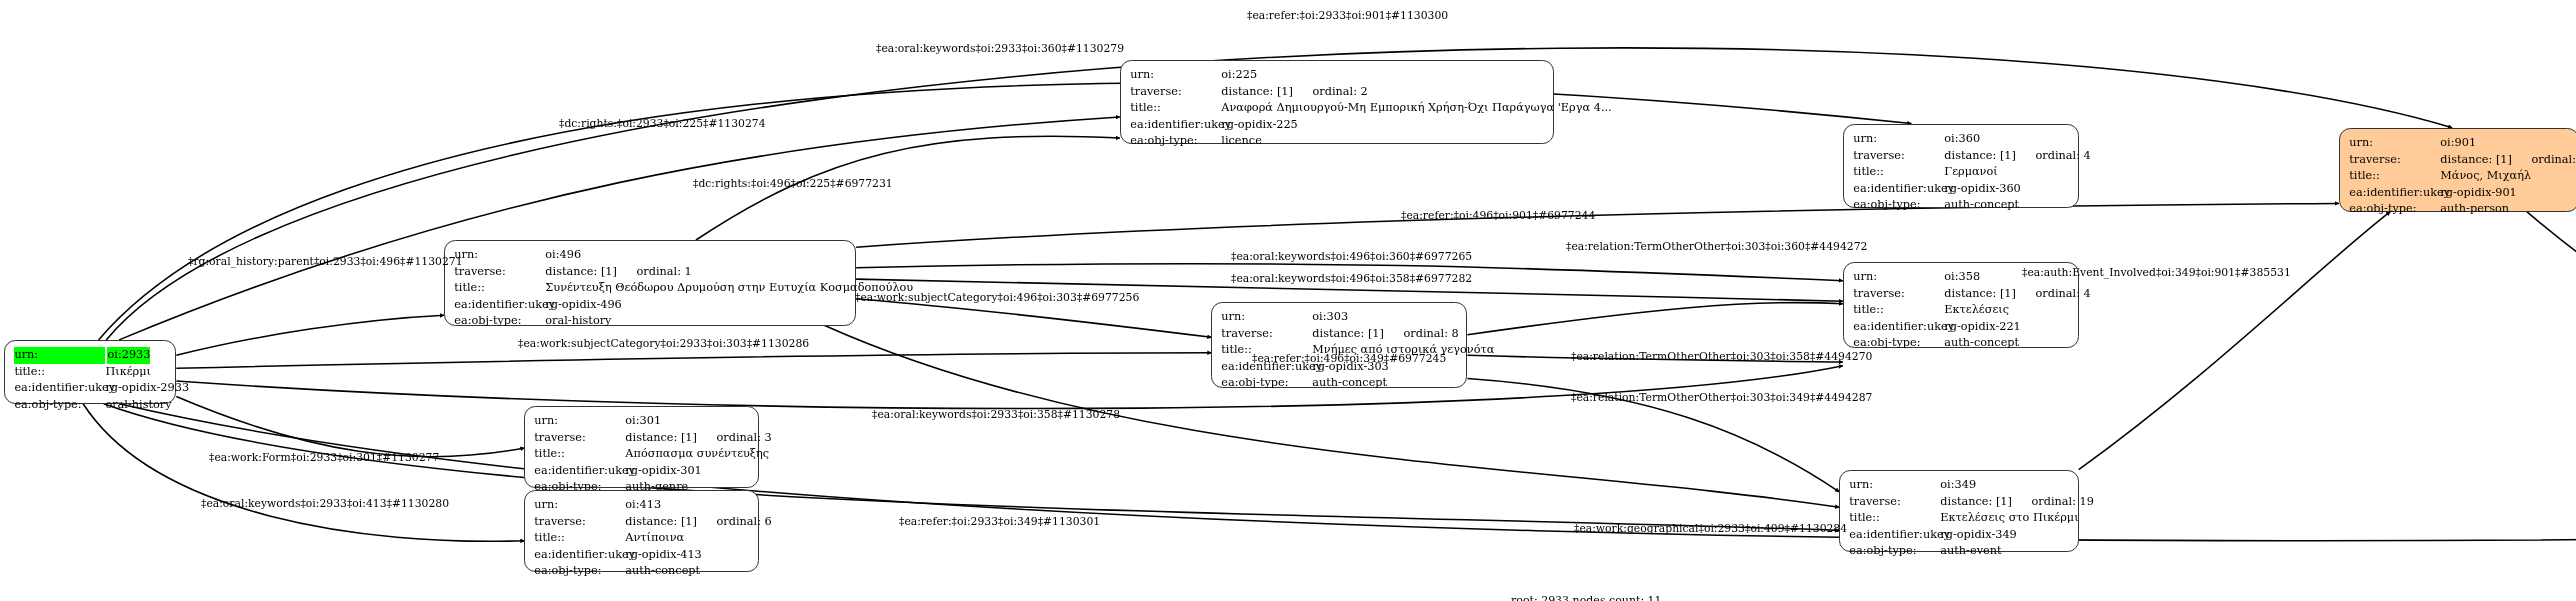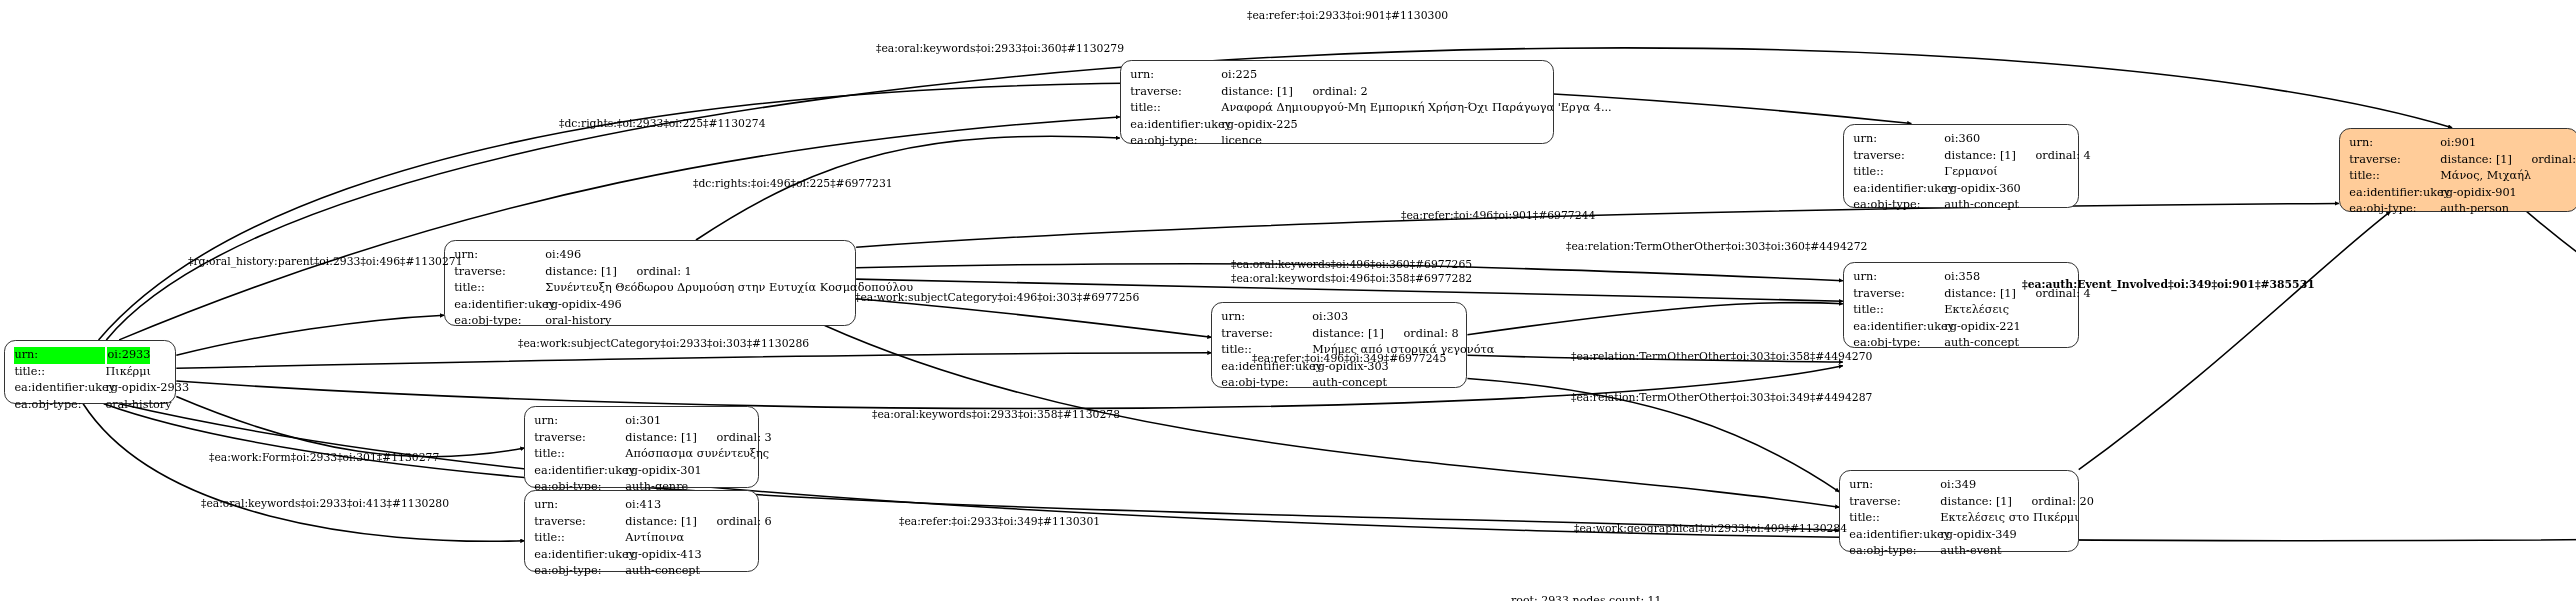--- a/index.html
+++ b/index.html
@@ -233,21 +233,21 @@
       </div>
     </div>
     <div class="node" style="left: 1839px; top: 470px; width: 240px; height: 82px;">
       <div class="row urn">
         <span class="k">urn:</span>
         <span class="v">oi:349</span>
       </div>
       <div class="row traverse">
         <span class="k">traverse:</span>
         <span class="v">distance: [1]</span>
-        <span class="ord">ordinal: 20</span>
+        <span class="ord">ordinal: 19</span>
       </div>
       <div class="row title">
         <span class="k">title::</span>
         <span class="v">Εκτελέσεις στο Πικέρμι</span>
       </div>
       <div class="row ukey">
         <span class="k">ea:identifier:ukey</span>
         <span class="v">rg-opidix-349</span>
       </div>
       <div class="row obj-type">
@@ -281,27 +281,27 @@
   </div>
 
 <div class="footer">root: 2933 nodes count: 11</div>
 
 <div class="elabel" style="left: 1247px; top: 9.3px; text-align: right;">‡ea:refer:‡oi:2933‡oi:901‡#1130300</div>
 <div class="elabel" style="left: 876px; top: 42px;">‡ea:oral:keywords‡oi:2933‡oi:360‡#1130279</div>
 <div class="elabel" style="left: 559px; top: 117px;">‡dc:rights:‡oi:2933‡oi:225‡#1130274</div>
 <div class="elabel" style="left: 693px; top: 129px; margin-top: 48px;">‡dc:rights:‡oi:496‡oi:225‡#6977231</div>
 <div class="elabel" style="left: 1401px; top: 209px;">‡ea:refer:‡oi:496‡oi:901‡#6977244</div>
 <div class="elabel" style="left: 188px; top: 255px;">‡rg:oral_history:parent‡oi:2933‡oi:496‡#1130271</div>
-<div class="elabel" style="left: 1231px; top: 258px;">‡ea:oral:keywords‡oi:496‡oi:360‡#6977265</div>
+<div class="elabel" style="left: 1231px; top: 250px;">‡ea:oral:keywords‡oi:496‡oi:360‡#6977265</div>
 <div class="elabel" style="left: 1231px; top: 272px;">‡ea:oral:keywords‡oi:496‡oi:358‡#6977282</div>
 <div class="elabel" style="left: 855px; top: 291px;">‡ea:work:subjectCategory‡oi:496‡oi:303‡#6977256</div>
 <div class="elabel" style="left: 1566px; top: 240px;">‡ea:relation:TermOtherOther‡oi:303‡oi:360‡#4494272</div>
 <div class="elabel" style="left: 518px; top: 337px;">‡ea:work:subjectCategory‡oi:2933‡oi:303‡#1130286</div>
 <div class="elabel" style="left: 1571px; top: 350px;">‡ea:relation:TermOtherOther‡oi:303‡oi:358‡#4494270</div>
 <div class="elabel" style="left: 1571px; top: 391px;">‡ea:relation:TermOtherOther‡oi:303‡oi:349‡#4494287</div>
 <div class="elabel" style="left: 872px; top: 408px;">‡ea:oral:keywords‡oi:2933‡oi:358‡#1130278</div>
 <div class="elabel" style="left: 1252px; top: 352px;">‡ea:refer:‡oi:496‡oi:349‡#6977245</div>
 <div class="elabel" style="left: 209px; top: 451px;">‡ea:work:Form‡oi:2933‡oi:301‡#1130277</div>
 <div class="elabel" style="left: 899px; top: 515px;">‡ea:refer:‡oi:2933‡oi:349‡#1130301</div>
 <div class="elabel" style="left: 1574px; top: 522px;">‡ea:work:geographical‡oi:2933‡oi:409‡#1130284</div>
 <div class="elabel" style="left: 201px; top: 497px;">‡ea:oral:keywords‡oi:2933‡oi:413‡#1130280</div>
-<div class="elabel" style="left: 2022px; top: 278px; font-weight: bold;">‡ea:auth:Event_Involved‡oi:349‡oi:901‡#385531</div>
+<div class="elabel" style="left: 2022px; top: 266px;">‡ea:auth:Event_Involved‡oi:349‡oi:901‡#385531</div>
 
 
 </body></html>

